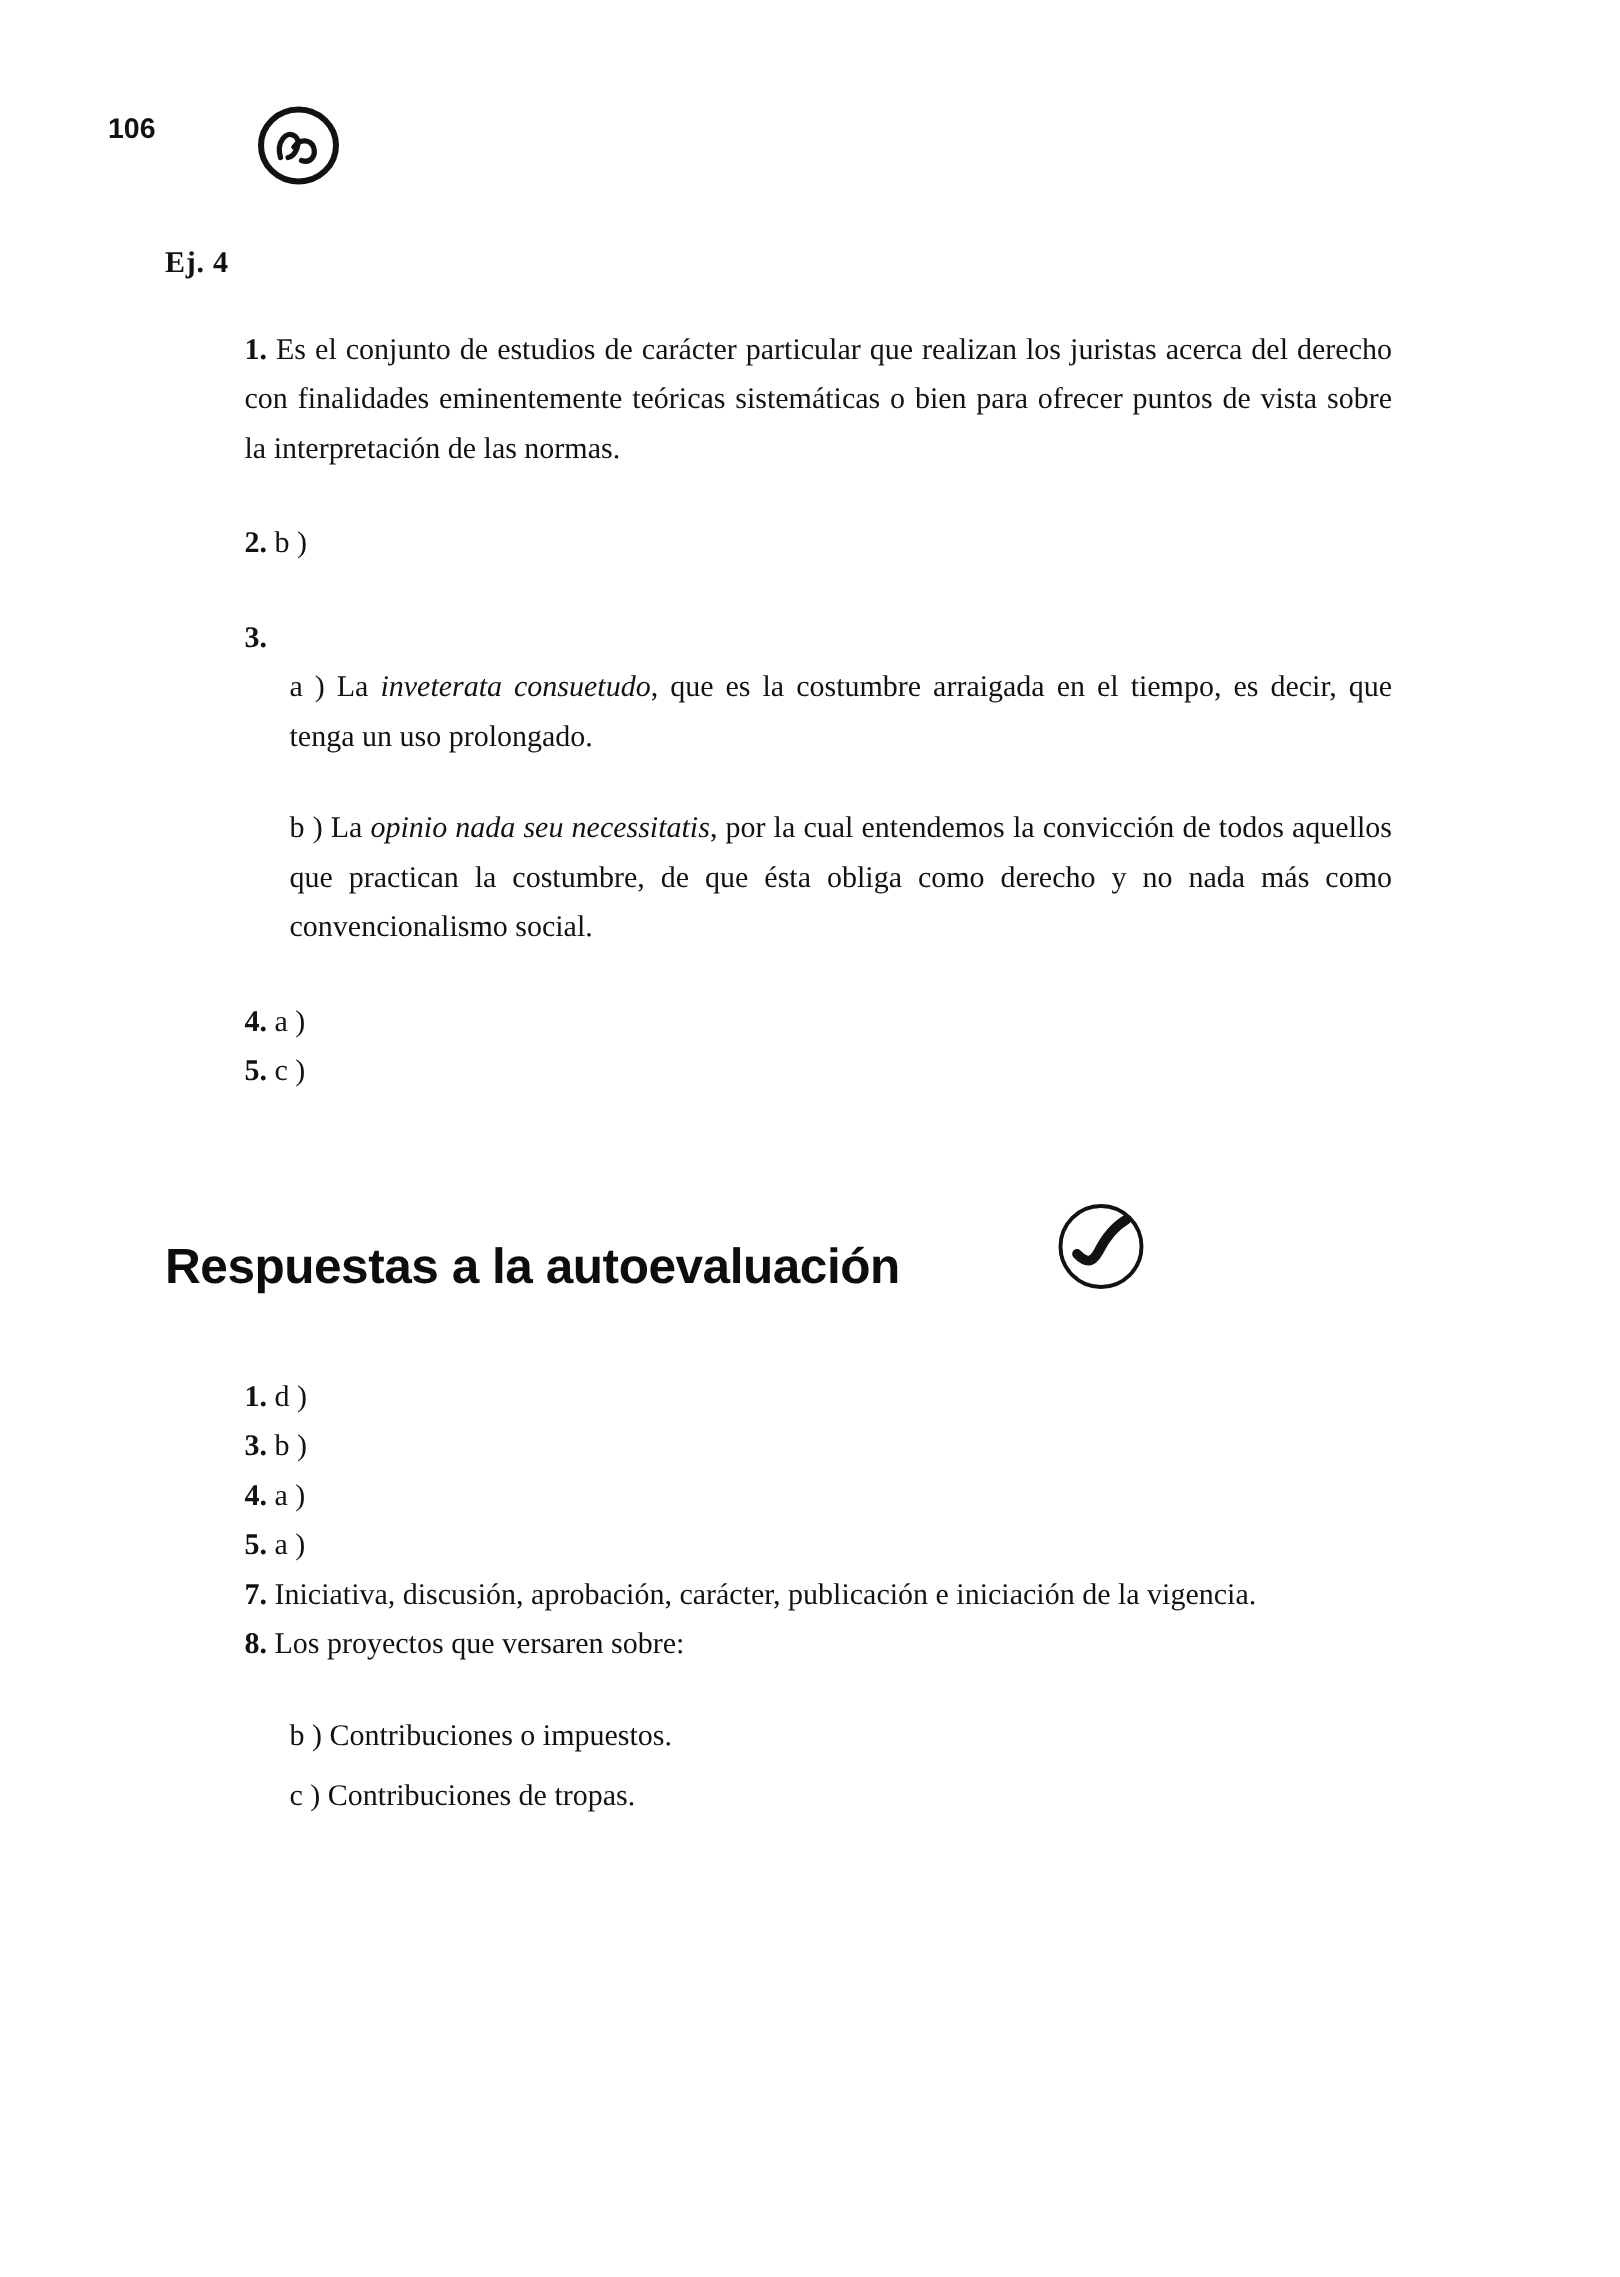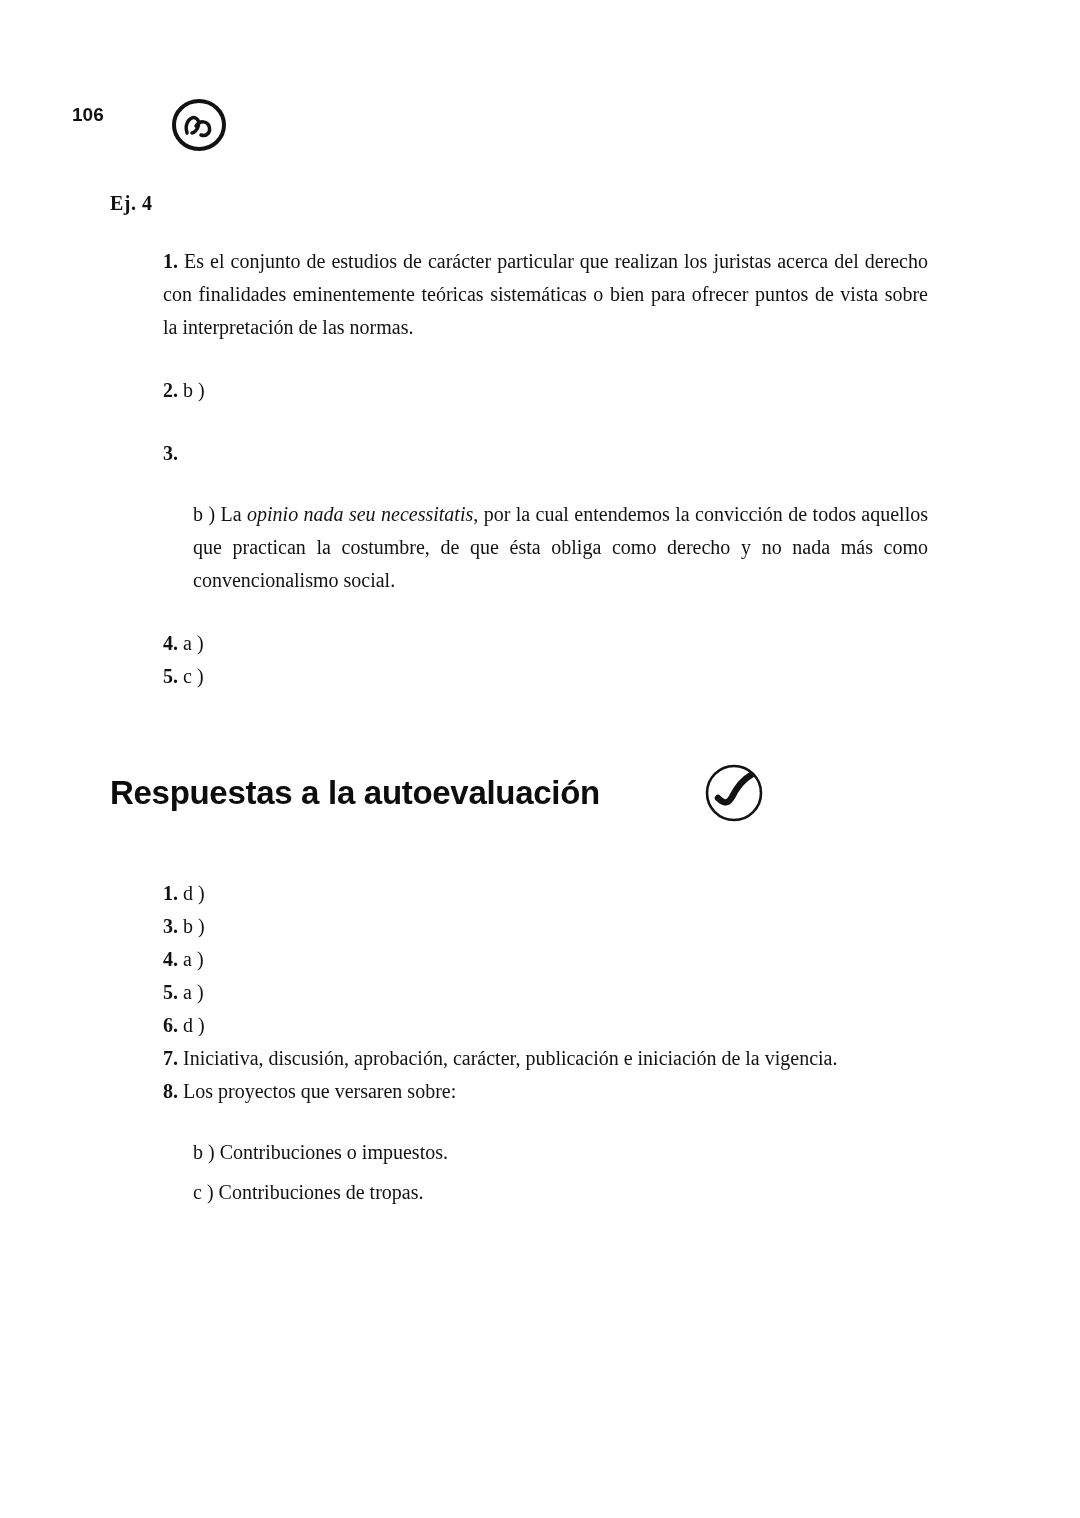--- a/index.html
+++ b/index.html
@@ -10,21 +10,21 @@
     color: #121212;
     font-family: "Liberation Serif", serif;
     position: relative;
     overflow: hidden;
   }
 
   
   .header {
     display: flex;
     align-items: flex-start;
-    padding: 96px 0 0 72px;
+    padding: 68px 0 0 72px;
   }
   .page-num {
     font-family: "Liberation Sans", sans-serif;
     font-weight: bold;
     font-size: 19px;
     padding-top: 8px;
   }
   .logo {
     margin-left: 66px;
     line-height: 0;
@@ -59,21 +59,21 @@
   p.item   { margin-top: 30px; }
   p.item.tight { margin-top: 0; }
   p.sub    { margin-left: 30px; margin-top: 0; }
   p.sub.gap{ margin-top: 28px; }
   .num { font-weight: bold; }
   .latin { font-style: italic; }
 
   
   .answers-heading {
     display: flex;
-    align-items: center;
+    align-items: flex-end;
     font-family: "Liberation Sans", sans-serif;
     font-weight: bold;
     font-size: 33px;
     letter-spacing: -0.3px;
     margin: 68px 0 0 110px;
     color: #0d0d0d;
   }
   .answers-heading .check {
     margin-left: 102px;
     line-height: 0;
@@ -101,20 +101,21 @@
   <h2 class="ej-heading">Ej. 4</h2>
 
   <div class="content">
 
     <p class="item"><span class="num">1.</span> <span>Es el conjunto de estudios de carácter particular que realizan los juristas acerca del derecho con finalidades eminentemente teóricas sistemáticas o bien para ofrecer puntos de vista sobre la interpretación de las normas.</span></p>
 
     <p class="item"><span class="num">2.</span> <span>b )</span></p>
 
     <p class="item"><span class="num">3.</span></p>
 
+    <p class="sub"><span>a ) La </span><span class="latin">inveterata consuetudo</span><span>, que es la costumbre arraigada en el tiempo, es decir, que tenga un uso prolongado.</span></p>
 
     <p class="sub gap"><span>b ) La </span><span class="latin">opinio nada seu necessitatis</span><span>, por la cual entendemos la convicción de todos aquellos que practican la costumbre, de que ésta obliga como derecho y no nada más como convencionalismo social.</span></p>
 
     <p class="item"><span class="num">4.</span> <span>a )</span></p>
 
     <p class="item tight"><span class="num">5.</span> <span>c )</span></p>
 
   </div>
 
   <h1 class="answers-heading">
@@ -126,21 +127,20 @@
       </svg>
     </span>
   </h1>
 
   <div class="content answers-list">
 
     <p><span class="num">1.</span> <span>d )</span></p>
     <p><span class="num">3.</span> <span>b )</span></p>
     <p><span class="num">4.</span> <span>a )</span></p>
     <p><span class="num">5.</span> <span>a )</span></p>
-    <p><span class="num">6.</span> <span>d )</span></p>
 
     <p class="item"><span class="num">7.</span> <span>Iniciativa, discusión, aprobación, carácter, publicación e iniciación de la vigencia.</span></p>
 
     <p class="item"><span class="num">8.</span> <span>Los proyectos que versaren sobre:</span></p>
 
     <div class="sublist">
       <p><span>b ) Contribuciones o impuestos.</span></p>
       <p><span>c ) Contribuciones de tropas.</span></p>
     </div>
 

